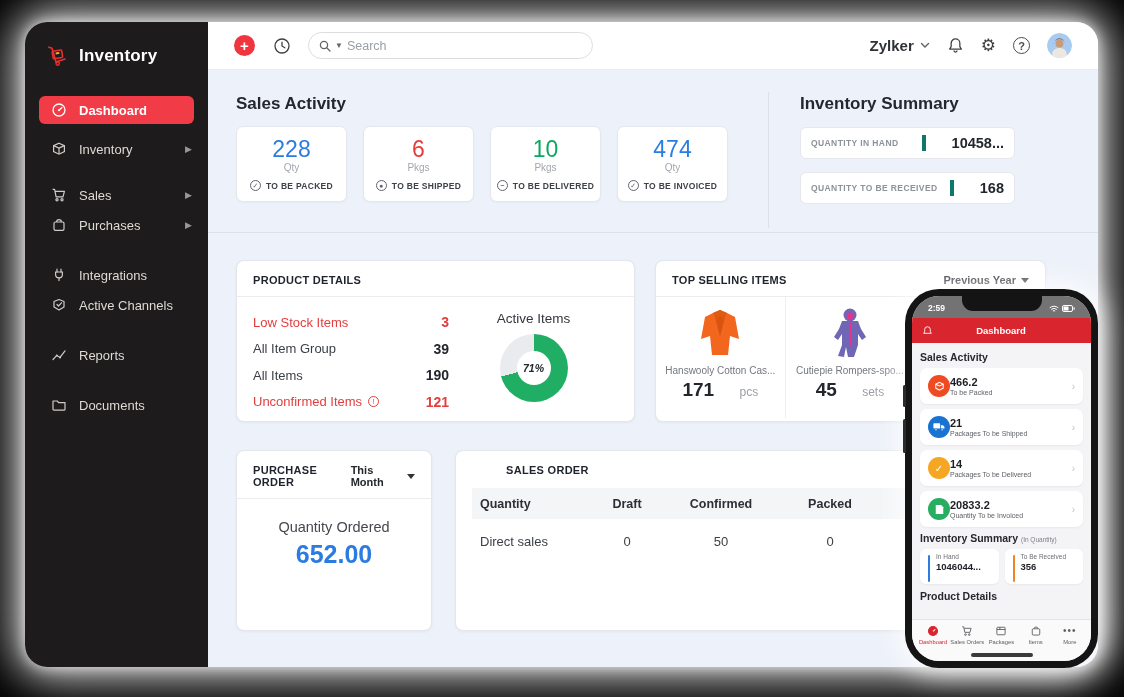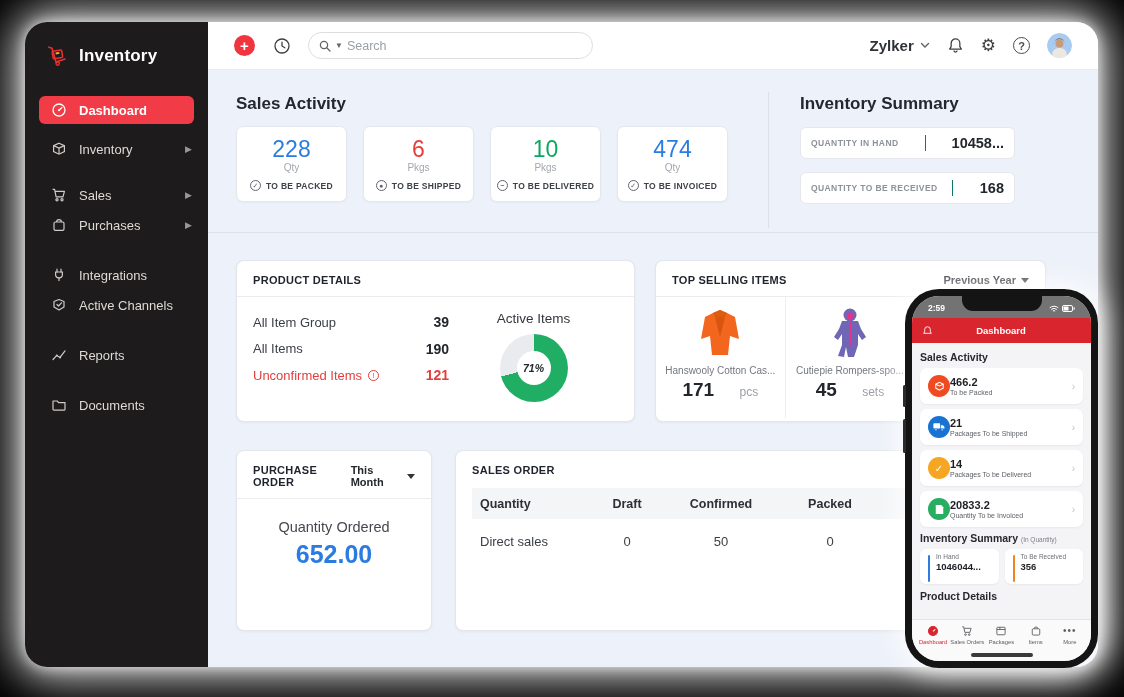--- a/index.html
+++ b/index.html
@@ -65,21 +65,21 @@
   .sa-unit { font-size:10px; color:#a2a7ae; margin-top:1px; }
   .sa-label { margin-top:7px; display:flex; align-items:center; gap:5px;
     font-size:8.5px; font-weight:700; letter-spacing:.3px; color:#3d4148; }
   .mini-ic { width:11px; height:11px; border:1px solid #60646b; border-radius:50%; flex:none;
     display:inline-flex; align-items:center; justify-content:center; font-size:7px; line-height:1; color:#60646b; }
 
   .inv-rows { position:absolute; left:592px; top:57px; width:215px; }
   .inv-row { height:32px; background:#fff; border:1px solid #e4e7ec; border-radius:6px; margin-bottom:13px;
     display:flex; align-items:center; padding:0 10px; cursor:pointer; }
   .inv-label { flex:1; font-size:8.5px; font-weight:700; letter-spacing:.4px; color:#8d929a; }
-  .inv-val { border-left:1px solid #0f766e; padding-left:26px; min-width:52px; text-align:right;
+  .inv-val { border-left:4px solid #0f766e; padding-left:26px; min-width:52px; text-align:right;
     font-size:14.5px; font-weight:700; color:#23262c; }
 
   .card { position:absolute; background:#fff; border:1px solid #e3e6ea; border-radius:8px;
     box-shadow:0 1px 3px rgba(40,50,80,.05); }
   .card-head { display:flex; align-items:center; justify-content:space-between;
     padding:13px 16px 10px; border-bottom:1px solid #ececf0; }
   .card-title { font-size:11px; font-weight:700; letter-spacing:.3px; color:#1f232d; }
   .period { display:flex; align-items:center; gap:5px; font-size:11px; font-weight:700; color:#23262c; cursor:pointer; }
   .dd-caret { width:0; height:0; border-left:4px solid transparent; border-right:4px solid transparent; border-top:5px solid #333; }
 
@@ -374,20 +374,26 @@
         </div>
       </div>
       <div class="h-div"></div>
 
       <div class="card pd-card">
         <div class="card-head" style="border-bottom:1px solid #ececf0;">
           <span class="card-title">PRODUCT DETAILS</span>
         </div>
         <div class="pd-body">
           <div class="pd-rows">
+            <div class="pd-row alert">
+              <span class="pd-label">
+                  <span>Low Stock Items</span>
+                </span>
+              <span class="pd-val">3</span>
+            </div>
             <div class="pd-row">
               <span class="pd-label">
                   <span>All Item Group</span>
                 </span>
               <span class="pd-val">39</span>
             </div>
             <div class="pd-row">
               <span class="pd-label">
                   <span>All Items</span>
                 </span>
@@ -456,21 +462,21 @@
             <span class="dd-caret"></span>
           </span>
         </div>
         <div class="po-center">
           <div class="po-metric-label">Quantity Ordered</div>
           <div class="po-metric-value">652.00</div>
         </div>
       </div>
 
       <div class="card so-card">
-        <div class="card-head" style="border-bottom:none; padding-bottom:6px;">
+        <div class="card-head" style="border-bottom:none; padding-bottom:6px;margin-left:34px;">
           <span class="card-title">SALES ORDER</span>
         </div>
         <table class="so-table">
           <colgroup>
               <col style="width:118px">
               <col style="width:74px">
               <col style="width:114px">
               <col style="width:104px">
               <col style="width:104px">
               <col>

